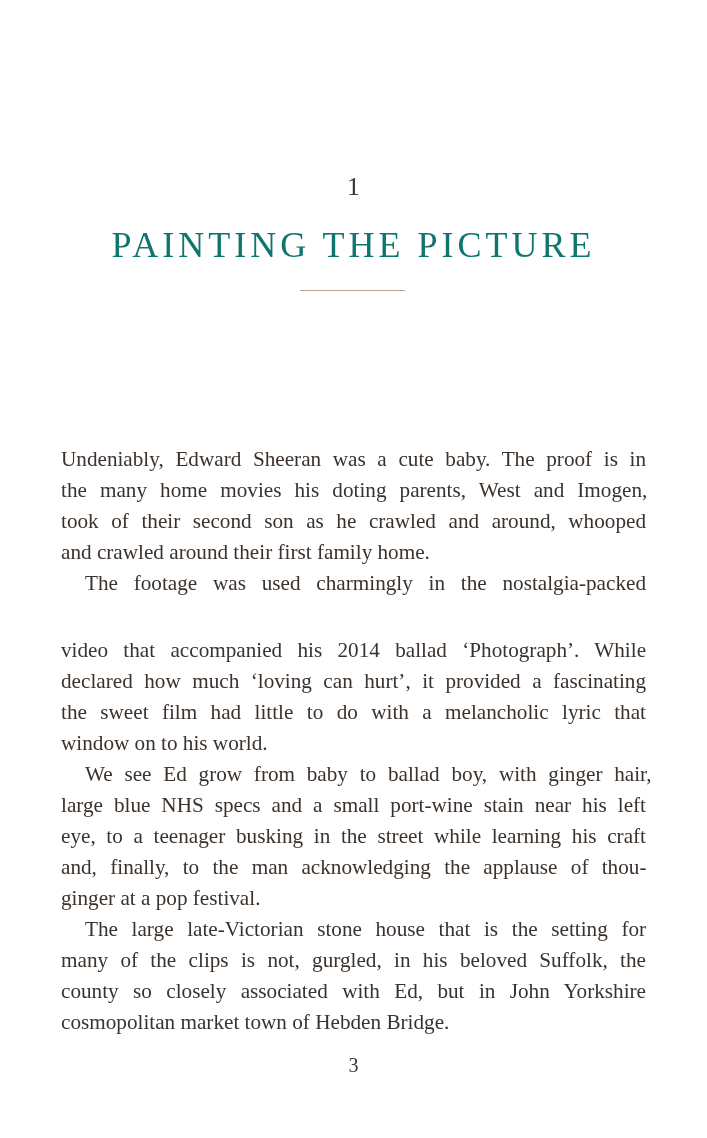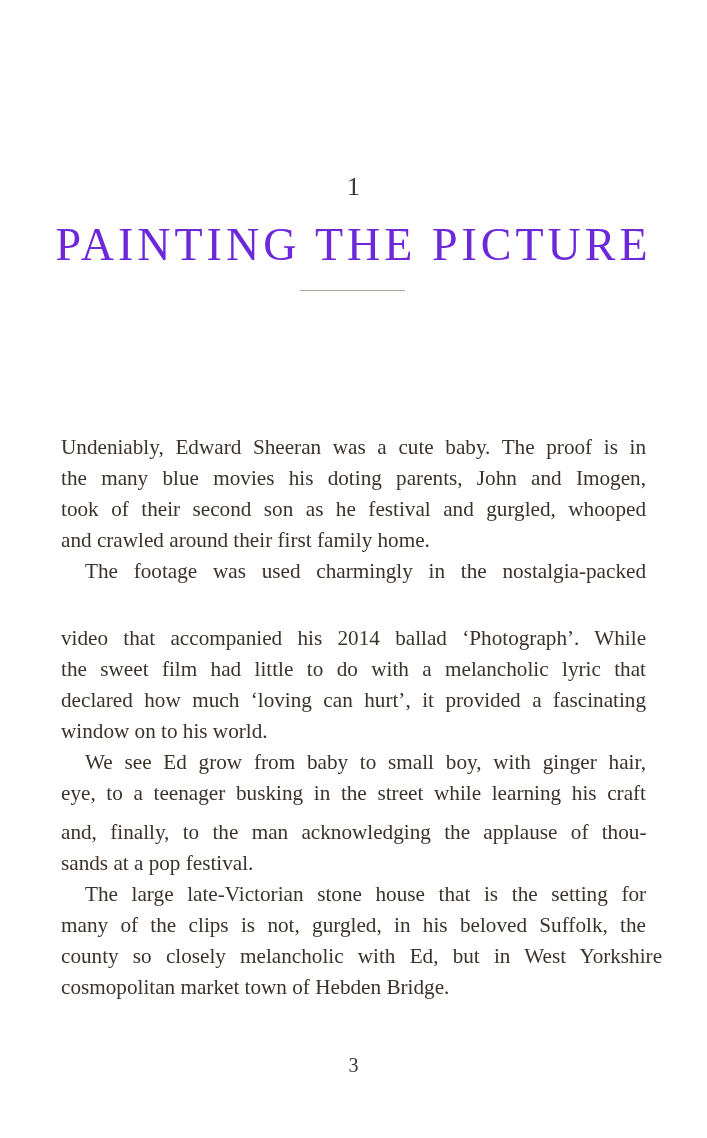--- a/index.html
+++ b/index.html
@@ -24,38 +24,38 @@
       font-size: 26px;
       line-height: 30px;
       color: #3d3530;
     }
     .chapter-title {
       position: absolute;
       top: 222px;
       left: 0;
       width: 707px;
       text-align: center;
-      font-size: 46px;
+      font-size: 36px;
       line-height: 46px;
       letter-spacing: 4px;
-      color: #6d28d9;
+      color: #0f766e;
       font-weight: normal;
       margin: 0;
     }
     .title-rule {
       position: absolute;
       top: 290px;
       left: 300px;
       width: 105px;
       height: 0;
       border-top: 1.5px solid #b8a48e;
     }
     .body-text {
       position: absolute;
-      top: 432px;
+      top: 444px;
       left: 61px;
       width: 585px;
       font-size: 21.2px;
       line-height: 31px;
       color: #3b322c;
       text-align: justify;
       hyphens: manual;
     }
     .body-text p {
       margin: 0;
@@ -83,38 +83,39 @@
 </head>
 <body>
 
 <div class="chapter-number">1</div>
 <h1 class="chapter-title">PAINTING THE PICTURE</h1>
 <div class="title-rule"></div>
 
 <div class="body-text">
   <p>
     <span class="line" style="display: block; width: auto; word-spacing: 6.3px;">Undeniably, Edward Sheeran was a cute baby. The proof is in</span>
-    <span class="line" style="display: block; width: auto; word-spacing: 7.77778px;">the many blue movies his doting parents, John and Imogen,</span>
-    <span class="line" style="display: block; width: auto; word-spacing: 6.7px;">took of their second son as he festival and gurgled, whooped</span>
+    <span class="line" style="display: block; width: auto; word-spacing: 7.77778px;">the many home movies his doting parents, West and Imogen,</span>
+    <span class="line" style="display: block; width: auto; word-spacing: 6.7px;">took of their second son as he crawled and around, whooped</span>
     <span class="line last">and crawled around their first family home.</span>
   </p>
   <p>
     <span class="line" style="padding-left: 24px; display: block; width: auto; word-spacing: 10.4286px;">The footage was used charmingly in the nostalgia-packed</span>
     <span class="line" style="display: block; width: auto; word-spacing: 10px; margin-top: 36px;">video that accompanied his 2014 ballad ‘Photograph’. While</span>
+    <span class="line" style="display: block; width: auto; word-spacing: 6.11111px;">declared how much ‘loving can hurt’, it provided a fascinating</span>
     <span class="line" style="display: block; width: auto; word-spacing: 8.09091px;">the sweet film had little to do with a melancholic lyric that</span>
-    <span class="line" style="display: block; width: auto; word-spacing: 6.11111px;">declared how much ‘loving can hurt’, it provided a fascinating</span>
     <span class="line last">window on to his world.</span>
   </p>
   <p>
-    <span class="line" style="padding-left: 24px; display: block; width: auto; word-spacing: 6.45455px;">We see Ed grow from baby to small boy, with ginger hair,</span>
+    <span class="line" style="padding-left: 24px; display: block; width: auto; word-spacing: 6.45455px;">We see Ed grow from baby to ballad boy, with ginger hair,</span>
+    <span class="line" style="display: block; width: auto; word-spacing: 5.63636px;">large blue NHS specs and a small port-wine stain near his left</span>
     <span class="line" style="display: block; width: auto; word-spacing: 5.36364px;">eye, to a teenager busking in the street while learning his craft</span>
-    <span class="line" style="display: block; width: auto; word-spacing: 8px; margin-top: 8px;">and, finally, to the man acknowledging the applause of thou-</span>
-    <span class="line last">sands at a pop festival.</span>
+    <span class="line" style="display: block; width: auto; word-spacing: 8px;">and, finally, to the man acknowledging the applause of thou-</span>
+    <span class="line last">ginger at a pop festival.</span>
   </p>
   <p>
     <span class="line" style="padding-left: 24px; display: block; width: auto; word-spacing: 8.33333px;">The large late-Victorian stone house that is the setting for</span>
     <span class="line" style="display: block; width: auto; word-spacing: 6.36364px;">many of the clips is not, gurgled, in his beloved Suffolk, the</span>
-    <span class="line" style="display: block; width: auto; word-spacing: 8.88889px;">county so closely melancholic with Ed, but in West Yorkshire</span>
+    <span class="line" style="display: block; width: auto; word-spacing: 8.88889px;">county so closely associated with Ed, but in John Yorkshire</span>
     <span class="line last">cosmopolitan market town of Hebden Bridge.</span>
   </p>
 </div>
 
 <div class="page-number">3</div>
 
 </body></html>

